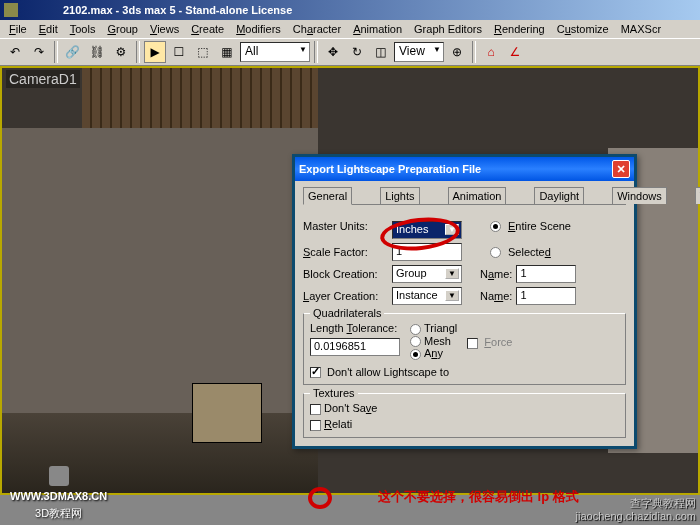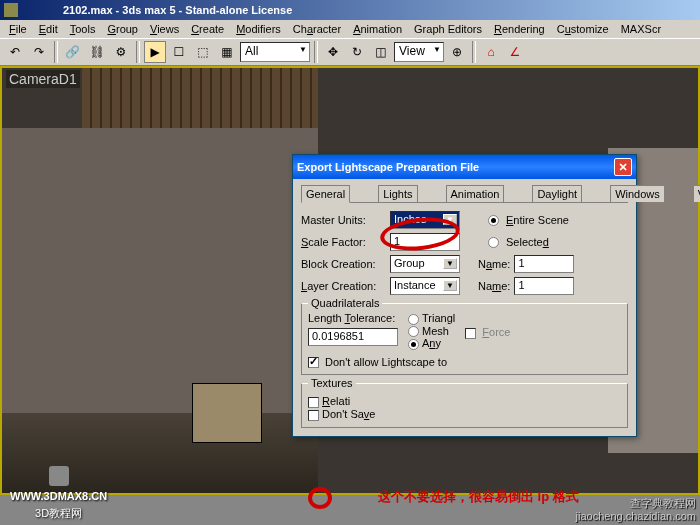--- a/index.html
+++ b/index.html
@@ -20,35 +20,35 @@
 .tcombo::after { content: "▼"; position: absolute; right: 2px; top: 2px; font-size: 8px; color: #000; }
 
 .viewport { position: absolute; top: 66px; left: 0; right: 0; bottom: 30px; background: #3a3530; border: 2px solid #b8a800; }
 .viewport-label { position: absolute; top: 2px; left: 4px; color: #ccc; font-size: 14px; background: rgba(0,0,0,0.3); padding: 1px 3px; }
 .scene-ceiling { position: absolute; top: 0; left: 80px; right: 380px; height: 60px; background: repeating-linear-gradient(to right, #5a4530 0, #5a4530 8px, #3a2a18 8px, #3a2a18 10px); }
 .scene-wall { position: absolute; top: 60px; left: 0; right: 380px; bottom: 0; background: #686058; }
 .scene-floor { position: absolute; bottom: 0; left: 0; right: 380px; height: 80px; background: linear-gradient(to bottom, #4a4238, #2a251d); }
 .scene-shelf { position: absolute; top: 80px; right: 0; width: 90px; bottom: 40px; background: #888078; }
 .scene-box { position: absolute; bottom: 50px; left: 190px; width: 70px; height: 60px; background: #9a8a6a; border: 1px solid #000; }
 
-.dialog { position: absolute; top: 154px; left: 292px; width: 345px; background: #d4d0c8; border: 1px solid #0c4a6e; box-shadow: 2px 2px 6px rgba(0,0,0,0.4); }
+.dialog { position: absolute; top: 154px; left: 292px; width: 345px; background: #d4d0c8; border: 3px solid #0c4a6e; box-shadow: 2px 2px 6px rgba(0,0,0,0.4); }
 .dlg-title { background: linear-gradient(to bottom, #0058e8, #2a80ff, #0054e3); height: 24px; display: flex; align-items: center; padding: 0 4px; color: white; font-weight: bold; font-size: 12px; }
 .dlg-title .spacer { flex: 1; }
 .dlg-close { width: 18px; height: 18px; background: #e04030; border: 1px solid #fff; color: white; display: flex; align-items: center; justify-content: center; font-size: 11px; font-weight: bold; border-radius: 2px; }
 .dlg-body { padding: 6px 8px 8px 8px; }
 
 .tabs { display: flex; border-bottom: 1px solid #808080; margin-bottom: 8px; gap: 29px; }
 .tab { padding: 2px 4px; border: 1px solid #808080; border-bottom: none; background: #d4d0c8; margin-right: -1px; font-size: 11px; position: relative; }
 .tab.active { background: #d4d0c8; z-index: 1; border-bottom: 1px solid #d4d0c8; margin-bottom: -1px; }
 
 .row { display: flex; align-items: center; margin-bottom: 4px; gap: 4px; }
 .lbl { width: 85px; }
 .combo { background: white; border: 1px inset #808080; padding: 1px 14px 1px 3px; width: 70px; position: relative; height: 18px; }
 .combo::after { content: "▼"; position: absolute; right: 2px; top: 2px; font-size: 8px; background: #d4d0c8; border: 1px outset #fff; width: 12px; text-align: center; }
-.combo.sel { background: #0a246a; color: white; }
+.combo.sel { background: #0a246a; color: white; margin-top: 8px; }
 .txtin { background: white; border: 1px inset #808080; padding: 1px 3px; height: 18px; }
 .radio { width: 11px; height: 11px; border: 1px solid #808080; border-radius: 50%; background: white; display: inline-block; margin-right: 3px; position: relative; vertical-align: middle; }
 .radio.checked::after { content: ""; position: absolute; top: 2px; left: 2px; width: 5px; height: 5px; background: #000; border-radius: 50%; }
 .chk { width: 11px; height: 11px; border: 1px inset #808080; background: white; display: inline-block; margin-right: 3px; position: relative; vertical-align: middle; }
 .chk.checked::after { content: "✓"; position: absolute; top: -3px; left: 0; font-size: 11px; font-weight: bold; }
 .disabled { color: #808080; }
 
 .group { border: 1px solid #808080; border-top-color: #fff; padding: 8px 6px 6px 6px; margin-top: 8px; position: relative; }
 .group-title { position: absolute; top: -7px; left: 6px; background: #d4d0c8; padding: 0 3px; }
 
@@ -185,22 +185,22 @@
         </div>
       </div>
       <div style="margin-top:6px">
         <span class="chk checked"></span>
         <span>Don't allow Lightscape to</span>
       </div>
     </div>
 
     <div class="group">
       <div class="group-title">Textures</div>
+      <div><span class="chk"></span><span>Don't Sa<u>v</u>e</span></div>
       <div style="margin-top:3px"><span class="chk"></span><span><u>R</u>elati</span></div>
-      <div><span class="chk"></span><span>Don't Sa<u>v</u>e</span></div>
     </div>
 
   </div>
 </div>
 
 <div class="annot1"></div>
 <div class="annot2"></div>
 <div class="annot-text">这个不要选择，很容易倒出 lp 格式</div>
 
 <div class="watermark-l">

